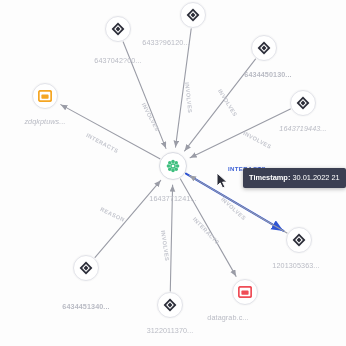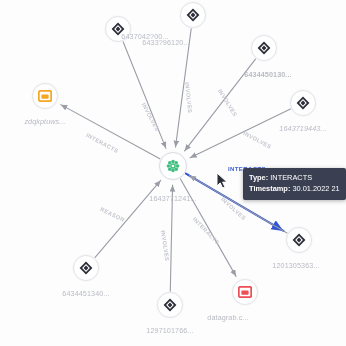--- a/index.html
+++ b/index.html
@@ -174,50 +174,46 @@
             <circle cx="11.25" cy="11.25" r="1.75" fill="#3fbf7f"></circle>
             <circle cx="8.00" cy="12.60" r="1.75" fill="#3fbf7f"></circle>
             <circle cx="4.75" cy="11.25" r="1.75" fill="#3fbf7f"></circle>
             <circle cx="3.40" cy="8.00" r="1.75" fill="#3fbf7f"></circle>
             <circle cx="4.75" cy="4.75" r="1.75" fill="#3fbf7f"></circle>
             <circle cx="8" cy="8" r="2.1" fill="none" stroke="#3fbf7f" stroke-width="1.5"></circle>
           </svg></span>
       </div>
     </div>
   <div id="labels-layer">
-      <div class="node-label" style="left: 118px; top: 32px; margin-left: 27px;">6437042?00...</div>
+      <div class="node-label" style="left: 118px; top: 56px;">6437042?00...</div>
       <div class="node-label" style="left: 166px; top: 38px;">6433?96120...</div>
       <div class="node-label" style="left: 268px; top: 70px; font-weight: bold;">6434450130...</div>
       <div class="node-label" style="left: 303px; top: 124px; font-style: italic;">1643719443...</div>
       <div class="node-label" style="left: 296px; top: 261px;">1201305363...</div>
       <div class="node-label" style="left: 228px; top: 313px;">datagrab.c...</div>
-      <div class="node-label" style="left: 170px; top: 326px;">1297101766...</div>
-      <div class="node-label" style="left: 86px; top: 289px;">6434451340...</div>
+      <div class="node-label" style="left: 170px; top: 326px;">3122011370...</div>
+      <div class="node-label" style="left: 86px; top: 302px; font-weight: bold;">6434451340...</div>
       <div class="node-label" style="left: 45px; top: 117px; font-style: italic;">zdqkptuws...</div>
       <div class="node-label" style="left: 173px; top: 194px;">1643771241...</div>
     </div>
   <div id="edgelabels-layer">
       <div class="edge-label" style="left: 146px; top: 102px; transform: rotate(62deg);">INVOLVES</div>
       <div class="edge-label" style="left: 190px; top: 82px; transform: rotate(84deg);">INVOLVES</div>
       <div class="edge-label" style="left: 222px; top: 88px; transform: rotate(58deg);">INVOLVES</div>
       <div class="edge-label" style="left: 245px; top: 130px; transform: rotate(28deg);">INVOLVES</div>
       <div class="edge-label hl" style="left: 228px; top: 166px; transform: rotate(0deg);">INTERACTS</div>
       <div class="edge-label" style="left: 196px; top: 216px; transform: rotate(46deg);">INTERACTS</div>
       <div class="edge-label" style="left: 224px; top: 196px; transform: rotate(42deg);">INVOLVES</div>
       <div class="edge-label" style="left: 166px; top: 230px; transform: rotate(82deg);">INVOLVES</div>
       <div class="edge-label" style="left: 102px; top: 206px; transform: rotate(26deg);">REASON</div>
       <div class="edge-label" style="left: 88px; top: 132px; transform: rotate(28deg);">INTERACTS</div>
     </div>
 
   <div class="tooltip" id="edge-tooltip" style="left:243px; top:168px;">
     <div>
-      <b>Type:</b>
-      <span>INTERACTS</span>
-    </div>
-    <div>
       <b>Timestamp:</b>
       <span>30.01.2022 21</span>
     </div>
   </div>
 
   <svg class="cursor" style="left:216px; top:172px;" width="14" height="18" viewBox="0 0 14 18">
     <path d="M1,1 L1,14 L4.2,10.9 L6.6,16 L8.9,14.9 L6.6,10.1 L11,10.1 Z" fill="#2b2d38" stroke="#ffffff" stroke-width="1"></path>
   </svg>
 
 </div>

